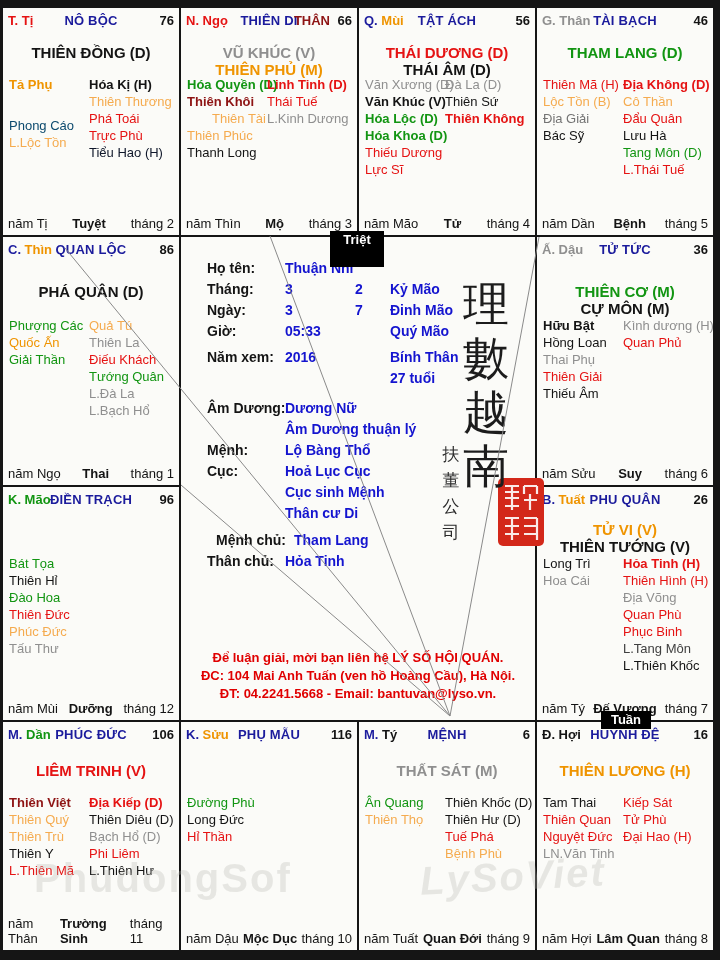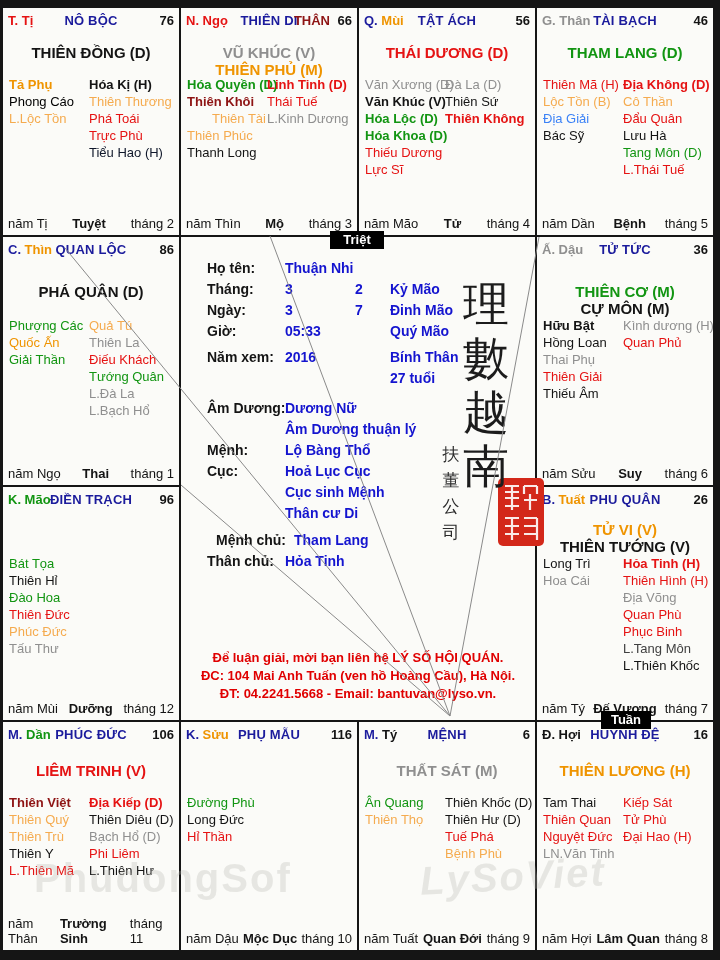--- a/index.html
+++ b/index.html
@@ -33,21 +33,21 @@
   .callig{position:absolute;left:270px;top:40px;width:70px;text-align:center;z-index:3;
           font-family:"DejaVu Serif","Liberation Serif",serif;color:#1c1c1c;}
   .callig div{font-size:46px;line-height:54px;}
   .smallcallig{position:absolute;left:255px;top:204px;width:30px;text-align:center;z-index:3;
           font-family:"DejaVu Serif","Liberation Serif",serif;color:#2a2a2a;}
   .smallcallig div{font-size:17px;line-height:26px;}
   .seal{position:absolute;left:316px;top:240px;width:48px;height:70px;z-index:2;}
   .lines{position:absolute;left:0;top:0;z-index:4;pointer-events:none;}
   .badge{position:absolute;background:#000;color:#fff;font-weight:bold;font-size:13px;
          text-align:center;line-height:18px;z-index:6;}
-  #badge-triet{left:330px;top:231px;width:54px;height:18px;}
+  #badge-triet{left:330px;top:231px;width:54px;height:36px;}
   #badge-tuan{left:601px;top:711px;width:50px;height:18px;}
   .wm{position:absolute;z-index:2;color:#b9b9b2;opacity:.30;font-weight:bold;
       letter-spacing:2px;pointer-events:none;font-size:40px;}
   #wm-left{left:34px;top:856px;}
   #wm-right{left:420px;top:854px;font-style:italic;transform:rotate(-3deg);}
 </style>
 </head>
 <body>
 
 <div id="board">
@@ -169,21 +169,21 @@
         <div class="canchi"><span style="color: rgb(229, 19, 19);">T.</span><span style="color: rgb(229, 19, 19);"> Tị</span></div>
         <div class="pname">NÔ BỘC</div>
         <div class="num">76</div>
       </div>
       <div class="mains" style="top: 36px;">
         <div style="color: rgb(20, 20, 20);">THIÊN ĐỒNG (D)</div>
       </div>
       <div class="cols" style="top: 68px;">
         <div class="colL">
           <div class="star" style="color: rgb(239, 148, 0); font-weight: bold;">Tả Phụ</div>
-          <div class="star" style="color: #000000;">Phong Cáo</div>
+          <div class="star" style="color: #0c4a6e; margin-top: 24px;">Phong Cáo</div>
           <div class="star" style="color: rgb(245, 171, 79);">L.Lộc Tồn</div>
         </div>
         <div class="colR">
           <div class="star" style="color: rgb(20, 20, 20); font-weight: bold;">Hóa Kị (H)</div>
           <div class="star" style="color: rgb(245, 171, 79);">Thiên Thương</div>
           <div class="star" style="color: rgb(229, 19, 19);">Phá Toái</div>
           <div class="star" style="color: rgb(229, 19, 19);">Trực Phù</div>
           <div class="star" style="color: #0f172a;">Tiểu Hao (H)</div>
         </div>
       </div>
@@ -225,20 +225,21 @@
       </div>
     </div>
     <div class="cell" style="left: 359px; top: 8px; width: 176px; height: 227px;">
       <div class="hdr">
         <div class="canchi"><span style="color: rgb(28, 28, 158);">Q.</span><span style="color: rgb(239, 148, 0);"> Mùi</span></div>
         <div class="pname">TẬT ÁCH</div>
         <div class="num">56</div>
       </div>
       <div class="mains" style="top: 36px;">
         <div style="color: rgb(229, 19, 19);">THÁI DƯƠNG (D)</div>
+        <div style="color: rgb(20, 20, 20);">THÁI ÂM (D)</div>
       </div>
       <div class="cols" style="top: 68px;">
         <div class="colL">
           <div class="star" style="color: rgb(143, 143, 143);">Văn Xương (D)</div>
           <div class="star" style="color: rgb(20, 20, 20); font-weight: bold;">Văn Khúc (V)</div>
           <div class="star" style="color: rgb(18, 149, 18); font-weight: bold;">Hóa Lộc (D)</div>
           <div class="star" style="color: rgb(18, 149, 18); font-weight: bold;">Hóa Khoa (D)</div>
           <div class="star" style="color: rgb(229, 19, 19);">Thiếu Dương</div>
           <div class="star" style="color: rgb(229, 19, 19);">Lực Sĩ</div>
         </div>
@@ -260,21 +261,21 @@
         <div class="pname">TÀI BẠCH</div>
         <div class="num">46</div>
       </div>
       <div class="mains" style="top: 36px;">
         <div style="color: rgb(18, 149, 18);">THAM LANG (D)</div>
       </div>
       <div class="cols" style="top: 68px;">
         <div class="colL">
           <div class="star" style="color: rgb(229, 19, 19);">Thiên Mã (H)</div>
           <div class="star" style="color: rgb(245, 171, 79);">Lộc Tồn (B)</div>
-          <div class="star" style="color: #3b82f6;">Địa Giải</div>
+          <div class="star" style="color: #737373;">Địa Giải</div>
           <div class="star" style="color: rgb(20, 20, 20);">Bác Sỹ</div>
         </div>
         <div class="colR">
           <div class="star" style="color: rgb(229, 19, 19); font-weight: bold;">Địa Không (D)</div>
           <div class="star" style="color: rgb(245, 171, 79);">Cô Thần</div>
           <div class="star" style="color: rgb(229, 19, 19);">Đẩu Quân</div>
           <div class="star" style="color: rgb(20, 20, 20);">Lưu Hà</div>
           <div class="star" style="color: rgb(18, 149, 18);">Tang Môn (D)</div>
           <div class="star" style="color: rgb(229, 19, 19);">L.Thái Tuế</div>
         </div>

